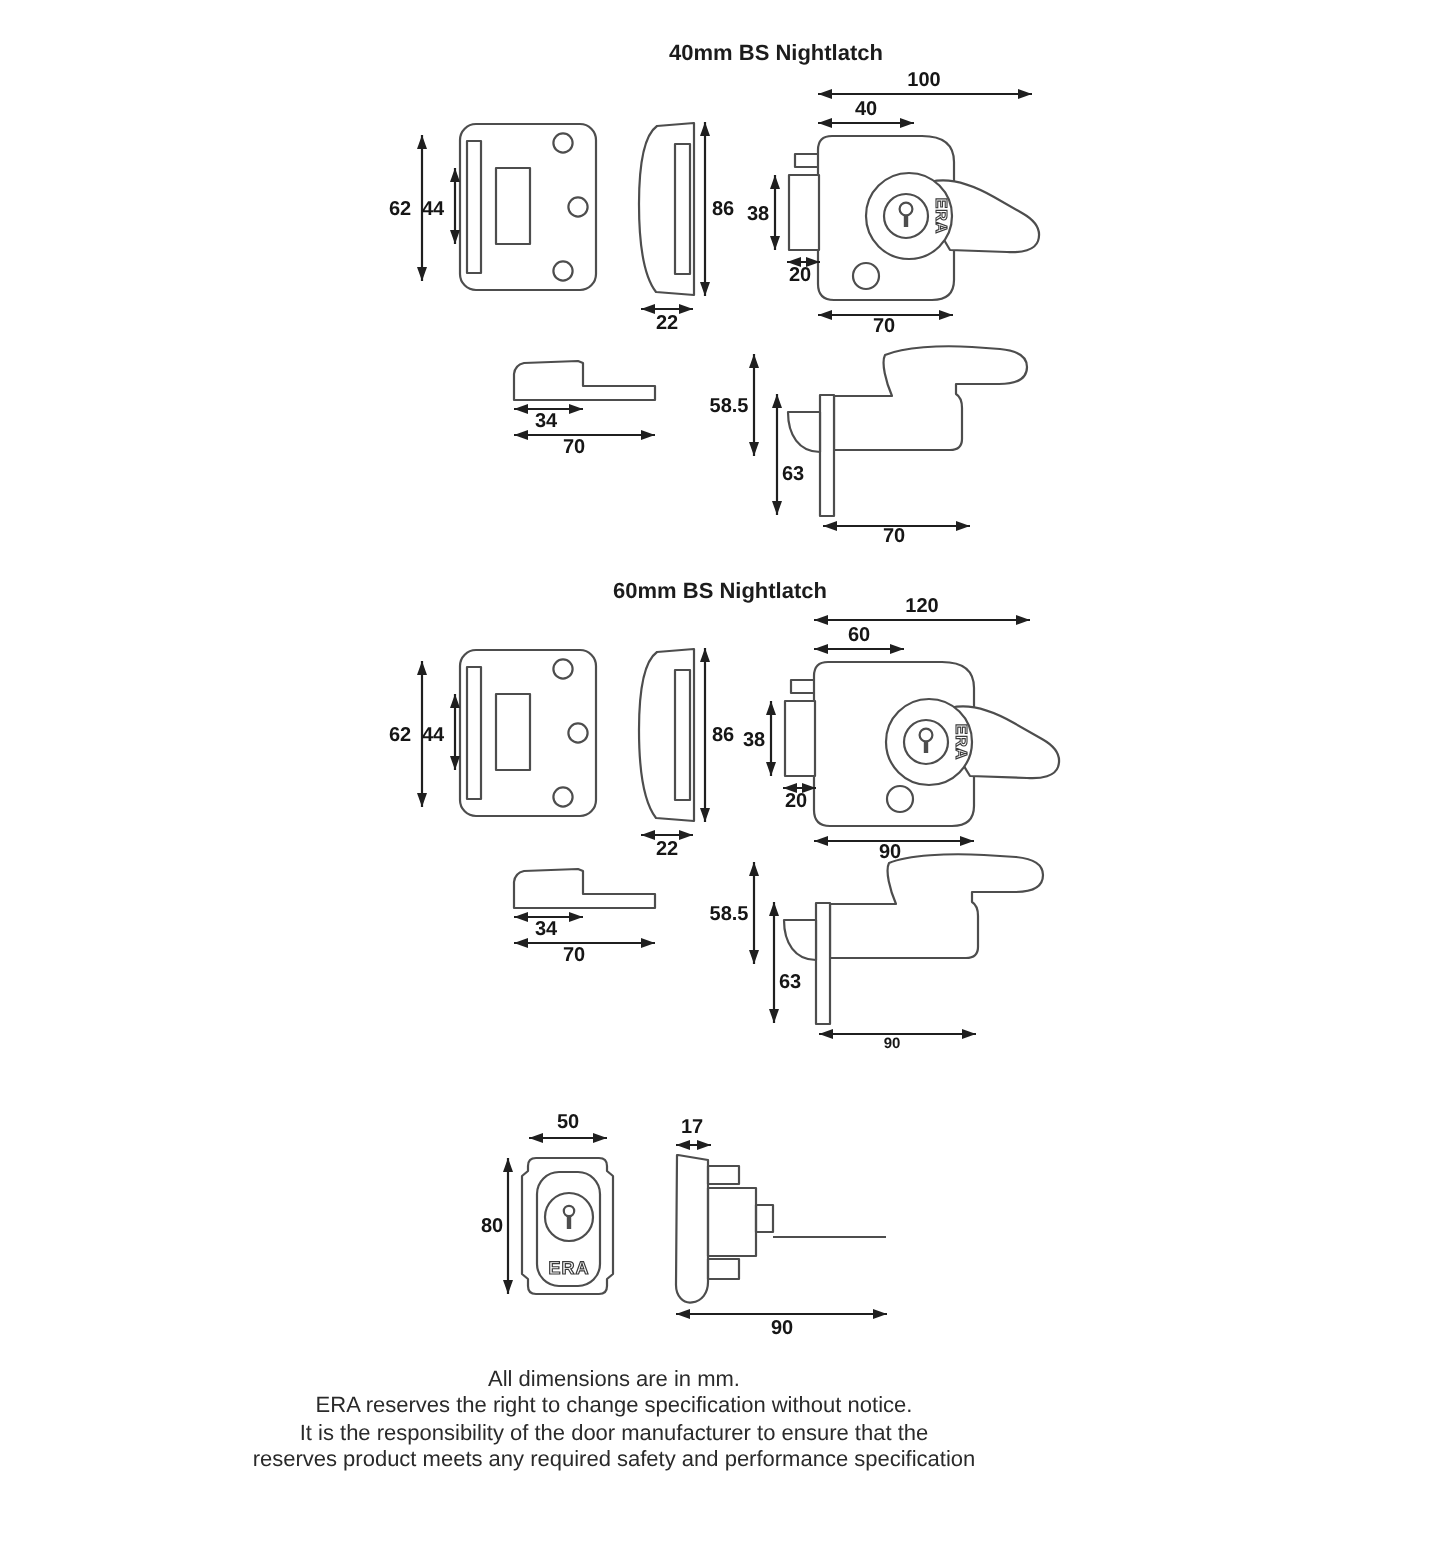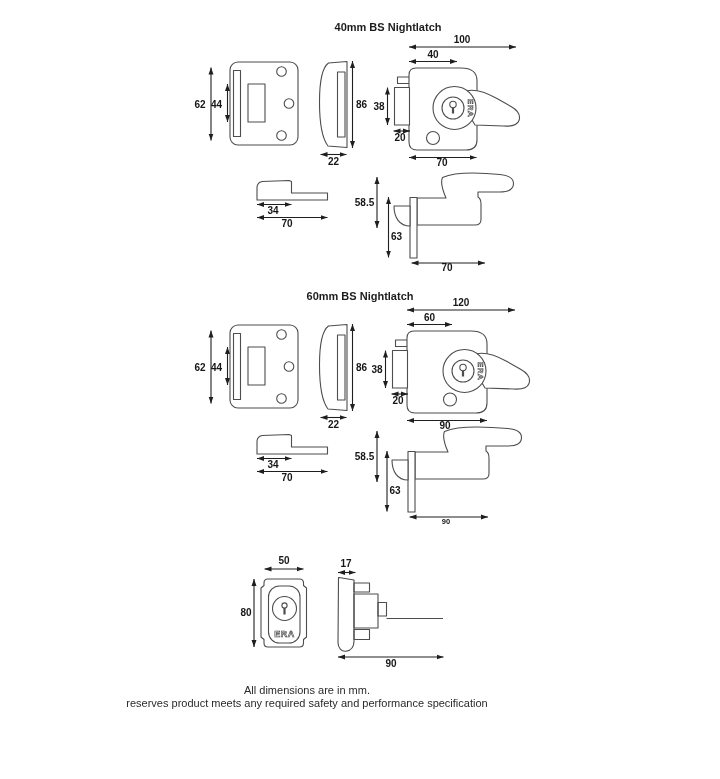--- a/index.html
+++ b/index.html
@@ -212,16 +212,18 @@
         <line class="dim" x1="338" y1="572.5" x2="355.5" y2="572.5" marker-start="url(#as)" marker-end="url(#ae)"></line>
         <text class="lbl" x="346" y="566.5">17</text>
         <line class="dim" x1="338" y1="657" x2="443.5" y2="657" marker-start="url(#as)" marker-end="url(#ae)"></line>
         <text class="lbl" x="391" y="667">90</text>
       </g>
     </g>
   </svg>
 
   <div class="footer">
     <div>All dimensions are in mm.</div>
+    <div>ERA reserves the right to change specification without notice.</div>
+    <div>It is the responsibility of the door manufacturer to ensure that the</div>
     <div>reserves product meets any required safety and performance specification</div>
   </div>
 
 </div>
 
 </body></html>

